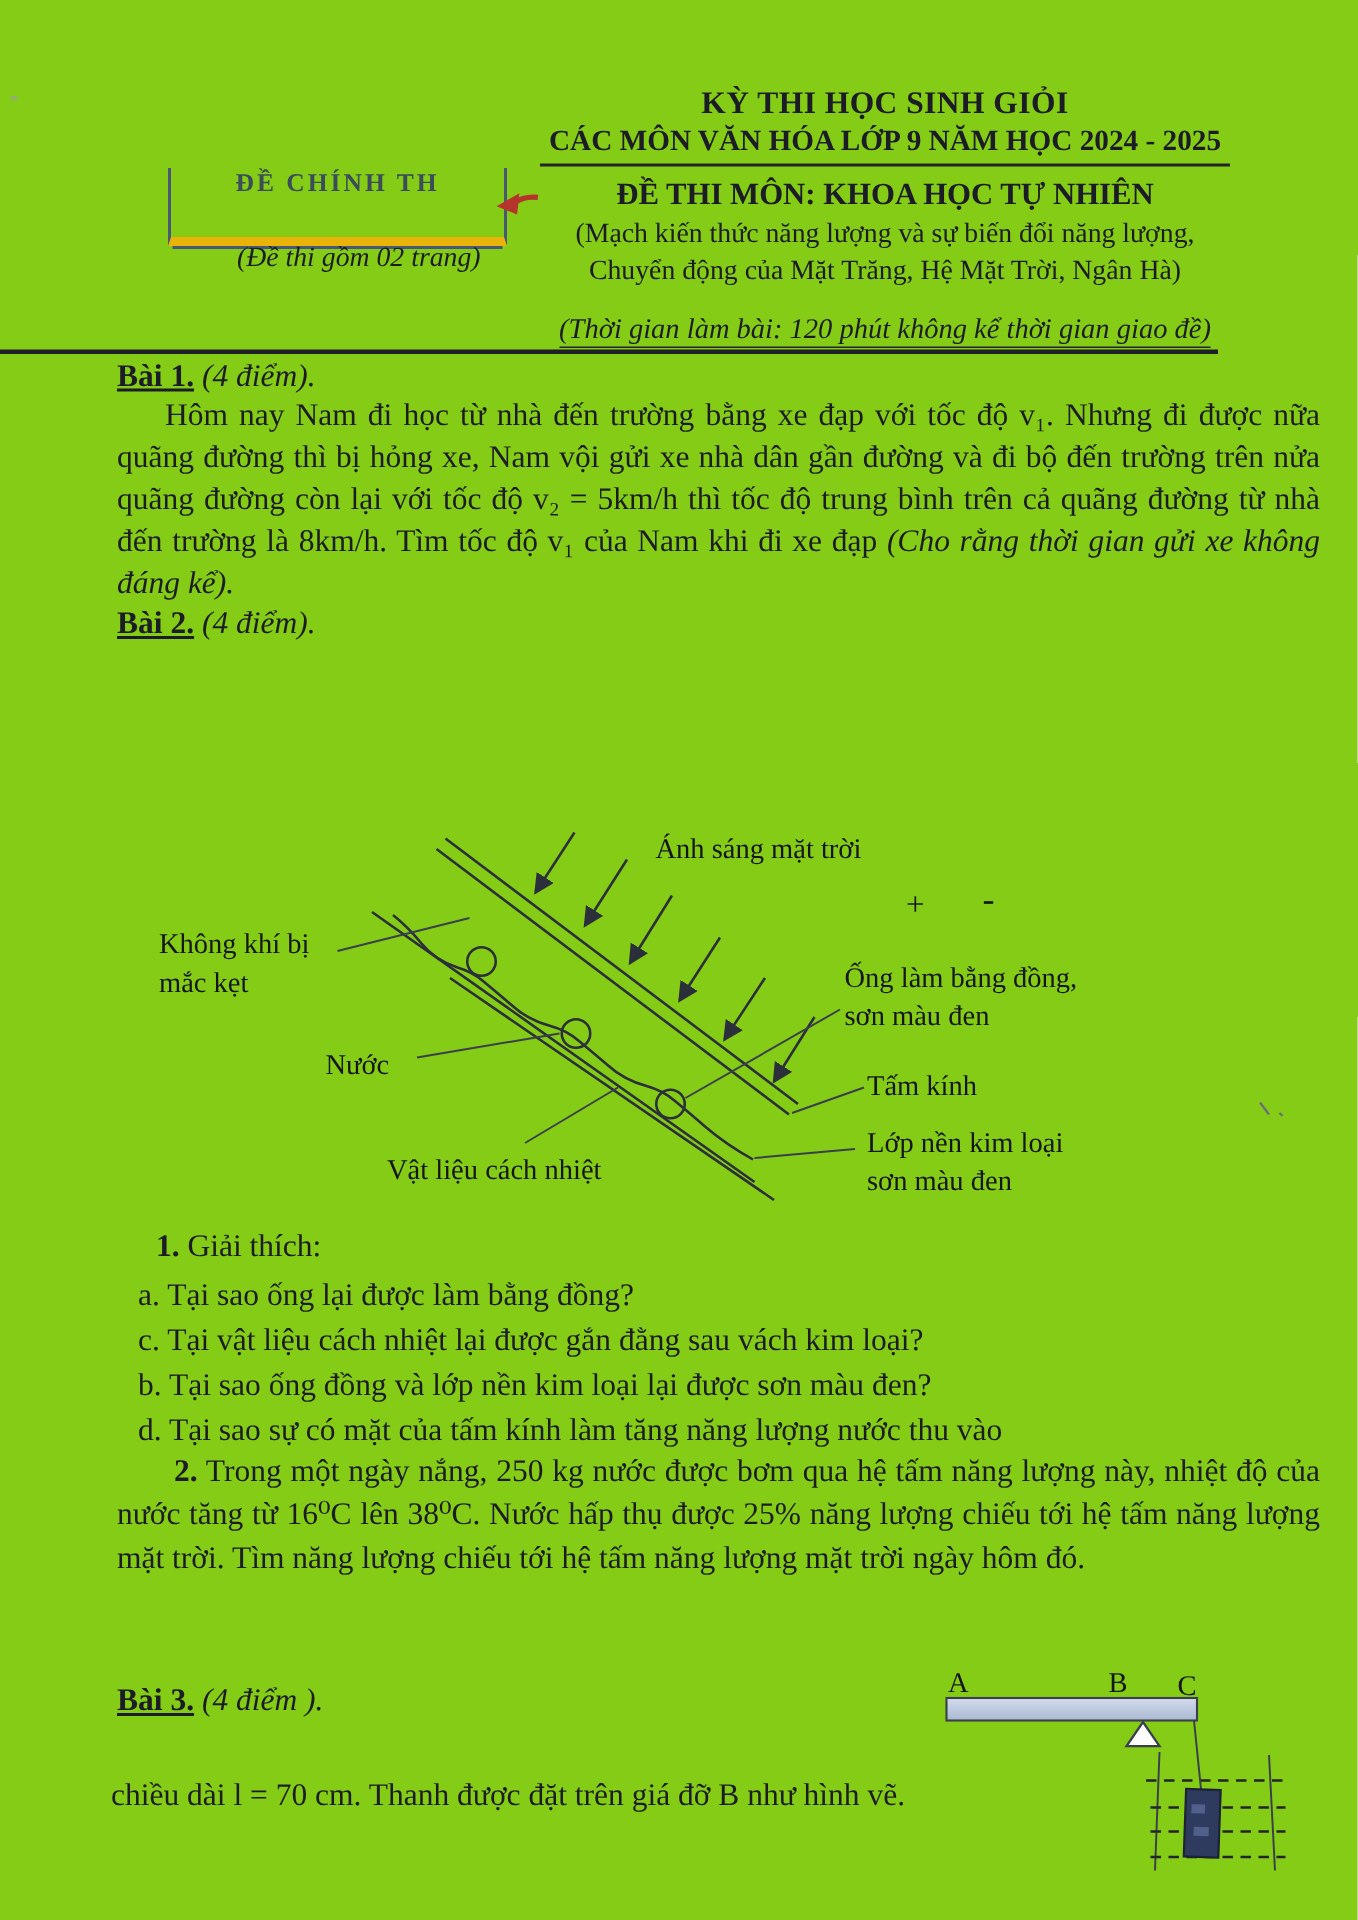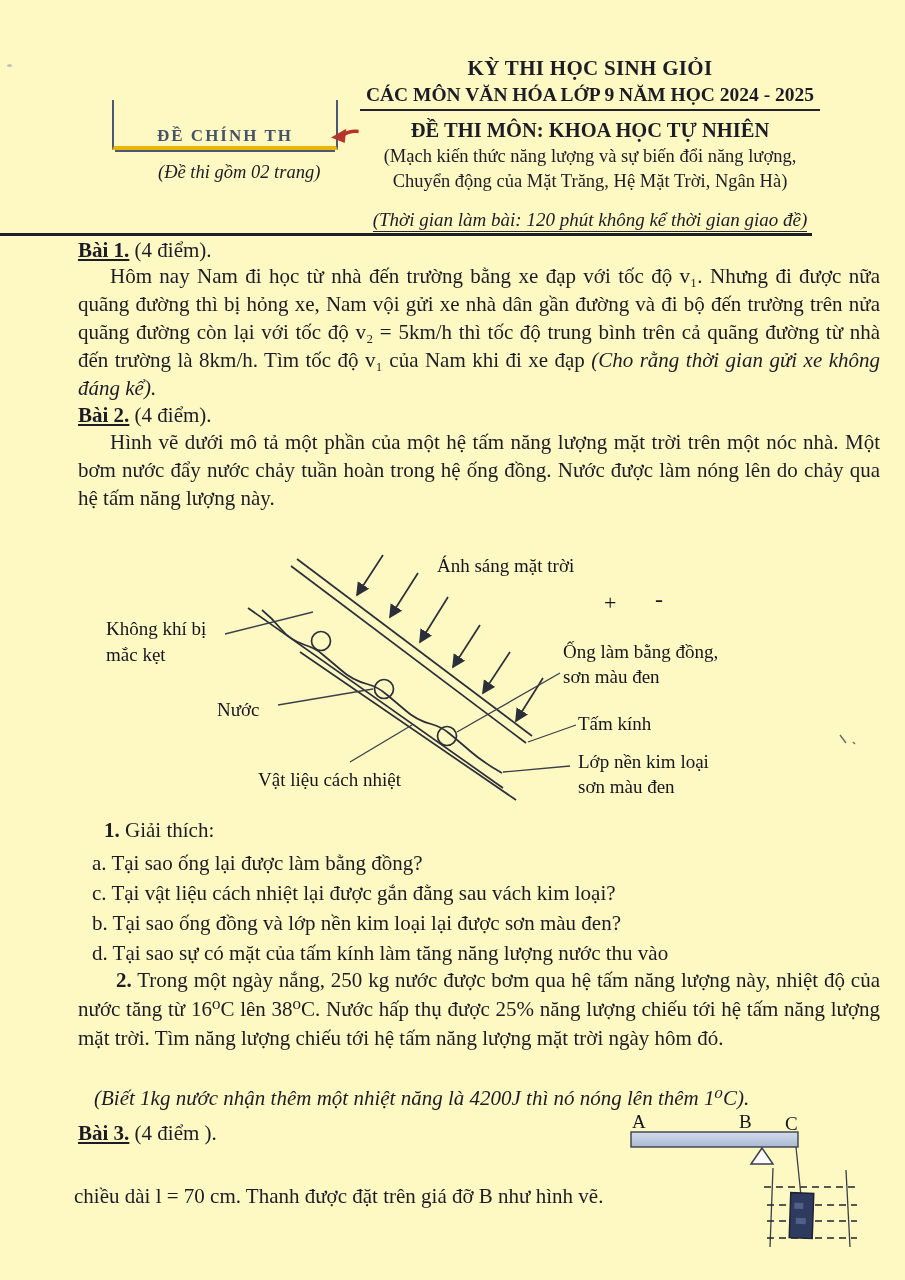--- a/index.html
+++ b/index.html
@@ -1,48 +1,48 @@
 <!DOCTYPE html>
 <html><head>
 <meta charset="utf-8">
 <style>
   html,body{margin:0;padding:0;background:#e8e8e6;}
   .page{
     position:relative;width:905px;height:1280px;margin:0 auto;
-    background:#fef9c3;overflow:hidden;
+    background:#84cc16;overflow:hidden;
     font-family:"Liberation Serif","DejaVu Serif",serif;color:#1c1c26;
   }
   .artifact-dot{position:absolute;left:7px;top:64px;width:5px;height:3px;background:#9aa0a8;border-radius:50%;opacity:.6;}
 
   
   .hdr-center{position:absolute;left:265px;top:56px;width:650px;text-align:center;}
   .hdr-line1{font-size:21px;font-weight:bold;letter-spacing:.3px;}
   .hdr-line2{margin-top:3px;font-size:19.5px;font-weight:bold;}
   .hdr-line2 span{display:inline-block;border-bottom:2px solid #23232b;padding:0 6px 3px;}
   .subject{margin-top:8px;font-size:20.5px;font-weight:bold;}
   .scope{font-size:18.5px;line-height:25px;}
   .scope.first{margin-top:2px;}
   .time-note{margin-top:15px;font-size:19px;font-style:italic;}
   .time-note span{border-bottom:1.5px solid #23232b;padding-bottom:1px;}
   .hrule{position:absolute;left:0;top:233px;width:812px;height:3px;background:#1f1f27;}
 
   .stamp-box{
-    position:absolute;left:112px;top:100px;width:222px;height:46px;
-    border-left:2px solid #4a5878;border-right:2px solid #4a5878;border-bottom:4px solid #eab308;
+    position:absolute;left:112px;top:112px;width:222px;height:46px;
+    border-left:2px solid #4a5878;border-right:2px solid #4a5878;border-bottom:6px solid #eab308;
     box-shadow:0 5px 0 -3px #4a5878;
-    display:flex;align-items:flex-end;justify-content:center;
+    display:flex;align-items:flex-start;justify-content:center;
   }
   .stamp-box span{font-weight:bold;font-size:17px;color:#334060;letter-spacing:2px;opacity:.9;}
   .red-arrow{position:absolute;left:330px;top:127px;transform:rotate(-6deg);}
   .pages-note{position:absolute;left:118px;top:162px;font-size:18.5px;font-style:italic;margin-left:40px;}
 
   
   .prob-head{position:absolute;font-size:21px;}
   .plabel{font-weight:bold;text-decoration:underline;}
-  .ppoints{}
+  .ppoints{font-style:italic;}
   #p1-head{left:78px;top:238px;}
   #p2-head{left:78px;top:403px;}
   #p3-head{left:78px;top:1121px;}
 
   .para{position:absolute;left:78px;width:802px;font-size:21px;line-height:28px;
         text-align:justify;text-indent:32px;}
   #p1-para{top:262px;}
   #p2-intro{top:428px;}
   #q2-para{top:966px;line-height:29px;text-indent:38px;}
   .bnum{font-weight:bold;}
@@ -98,21 +98,20 @@
   </div>
   <div class="para" id="p1-para">
     <span>Hôm nay Nam đi học từ nhà đến trường bằng xe đạp với tốc độ v₁. Nhưng đi được nữa quãng đường thì bị hỏng xe, Nam vội gửi xe nhà dân gần đường và đi bộ đến trường trên nửa quãng đường còn lại với tốc độ v₂ = 5km/h thì tốc độ trung bình trên cả quãng đường từ nhà đến trường là 8km/h. Tìm tốc độ v₁ của Nam khi đi xe đạp</span>
     <span class="it">(Cho rằng thời gian gửi xe không đáng kể).</span>
   </div>
 
   <div class="prob-head" id="p2-head">
     <span class="plabel">Bài 2.</span>
     <span class="ppoints">(4 điểm).</span>
   </div>
-  <div class="para" id="p2-intro">Hình vẽ dưới mô tả một phần của một hệ tấm năng lượng mặt trời trên một nóc nhà. Một bơm nước đẩy nước chảy tuần hoàn trong hệ ống đồng. Nước được làm nóng lên do chảy qua hệ tấm năng lượng này.</div>
 
   <svg id="solar-svg" width="905" height="272" viewBox="0 0 905 272">
     <defs>
       <marker id="ah" markerWidth="9" markerHeight="9" refX="7" refY="4" orient="auto">
         <path d="M0,0 L8,4 L0,8 z" fill="#2b2f3a"></path>
       </marker>
     </defs>
 
     <g>
       <line class="dstroke" x1="383" y1="13" x2="357" y2="53" marker-end="url(#ah)"></line>
@@ -174,21 +173,20 @@
     <div class="qitem">a. Tại sao ống lại được làm bằng đồng?</div>
     <div class="qitem">c. Tại vật liệu cách nhiệt lại được gắn đằng sau vách kim loại?</div>
     <div class="qitem">b. Tại sao ống đồng và lớp nền kim loại lại được sơn màu đen?</div>
     <div class="qitem">d. Tại sao sự có mặt của tấm kính làm tăng năng lượng nước thu vào</div>
   </div>
 
   <div class="para" id="q2-para">
     <span class="bnum">2.</span>
     <span>Trong một ngày nắng, 250 kg nước được bơm qua hệ tấm năng lượng này, nhiệt độ của nước tăng từ 16⁰C lên 38⁰C. Nước hấp thụ được 25% năng lượng chiếu tới hệ tấm năng lượng mặt trời. Tìm năng lượng chiếu tới hệ tấm năng lượng mặt trời ngày hôm đó.</span>
   </div>
-  <div id="q2-note">(Biết 1kg nước nhận thêm một nhiệt năng là 4200J thì nó nóng lên thêm 1⁰C).</div>
 
   <div class="prob-head" id="p3-head">
     <span class="plabel">Bài 3.</span>
     <span class="ppoints">(4 điểm ).</span>
   </div>
   <div id="p3-line2">chiều dài l = 70 cm. Thanh được đặt trên giá đỡ B như hình vẽ.</div>
 
   <svg id="lever-svg" width="270" height="170" viewBox="0 0 270 170">
     <defs>
       <linearGradient id="barg" x1="0" y1="0" x2="0" y2="1">

